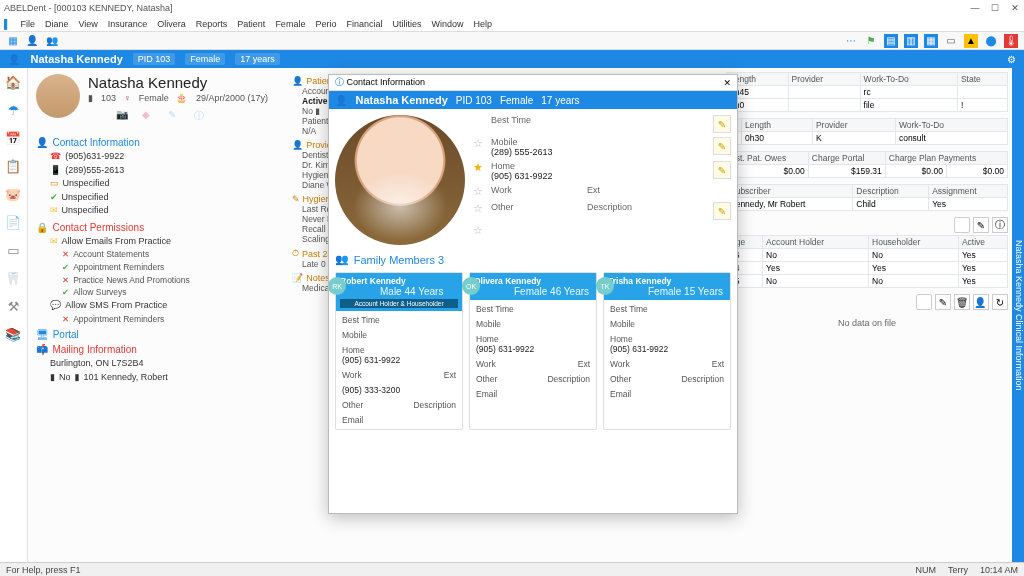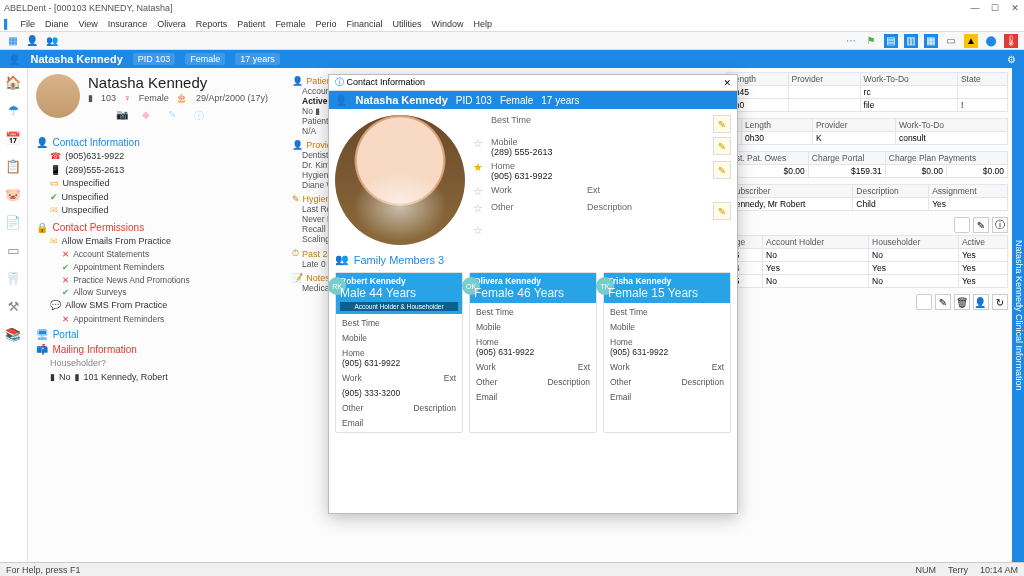--- a/index.html
+++ b/index.html
@@ -53,21 +53,21 @@
 .cf-row .lbl { width:60px; color:#666;}
 .cf-row .val { color:#222;}
 .cf-row .extra { margin-left:30px; color:#666;}
 .editbtn { width:18px; height:18px; border:1px solid #ddd; background:#fffbe6; display:flex; align-items:center; justify-content:center; font-size:10px; color:#c9a400; margin-left:auto;}
 .fam-hdr { font-size:11px; color:#1e88e5; margin:8px 0 6px 0; display:flex; align-items:center; gap:5px;}
 .fam-row { display:flex; gap:6px;}
 .fam-card { width:130px; border:1px solid #e0e0e0; border-radius:2px; font-size:8.5px; display:flex; flex-direction:column;}
 .fam-card .fc-hdr { background:#29a3e8; color:#fff; padding:3px 4px; position:relative;}
 .fc-hdr .badge { position:absolute; left:-8px; top:4px; width:18px; height:18px; border-radius:9px; background:#7cc; color:#fff; font-size:7px; display:flex; align-items:center; justify-content:center;}
 .fc-hdr .nm { font-weight:600;}
-.fc-hdr .sub { font-size:12px; opacity:0.9;}
+.fc-hdr .sub { font-size:10px; opacity:0.9;margin-left:40px;}
 .fc-hdr .role { background:#0d5f8a; font-size:6.5px; text-align:center; padding:1px 0; margin-top:2px;}
 .fam-card .fc-body { padding:4px 6px; display:flex; flex-direction:column; gap:5px; color:#555;}
 .fc-body .pair { display:flex; justify-content:space-between;}
 .centerlist .chdr { color:#c77b00; font-size:9px; margin-top:4px; display:flex; align-items:center; gap:3px;}
 .centerlist .citem { font-size:8.5px; margin-left:10px; color:#555;}
 </style>
 </head>
 <body>
 
 <div class="titlebar">
@@ -221,22 +221,22 @@
 
       <div class="sectionhdr">
           <span style="color:#1e88e5">🖥</span>
           <span>Portal</span>
         </div>
 
       <div class="sectionhdr" style="color:#e53935">
           <span>📫</span>
           <span>Mailing Information</span>
         </div>
-      <div class="line" style="color:#888">
-          <span>Householder?</span>
+      <div class="line">
+          <span>Burlington, ON   L7S2B4</span>
         </div>
       <div class="line">
           <span>▮</span>
           <span>No</span> 
           <span>▮</span>
           <span>101  Kennedy, Robert</span>
         </div>
     </div>
 
     <div class="centerpanel centerlist">
@@ -378,20 +378,21 @@
             </tr>
       </tbody>
         </table>
       <div class="toolbtns">
         <span class="greenbtn">+</span>
         <span>✎</span>
         <span>🗑</span>
         <span>👤</span>
         <span>↻</span>
       </div>
+      <div style="text-align:center;color:#666;margin-top:8px">No data on file</div>
     </div>
 
     <div class="modal">
       <div class="modal-title">
         <span><span style="color:#1e88e5">ⓘ</span> <span>Contact Information</span></span>
         <span>✕</span>
       </div>
       <div class="modal-hdr">
         <span>👤</span>
         <span class="name">Natasha Kennedy</span>

